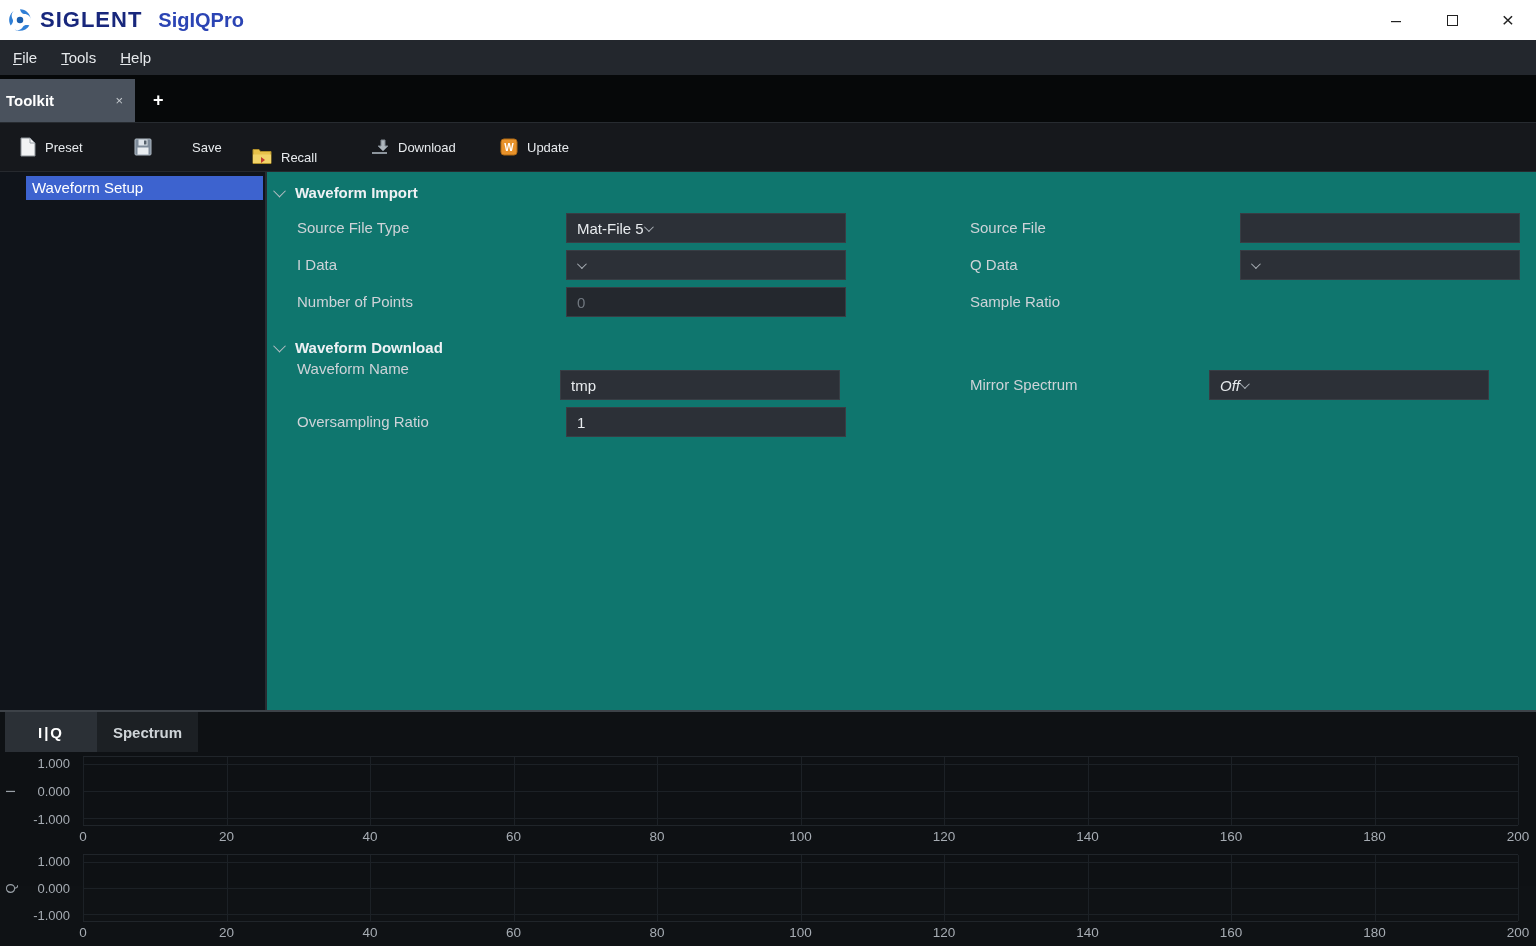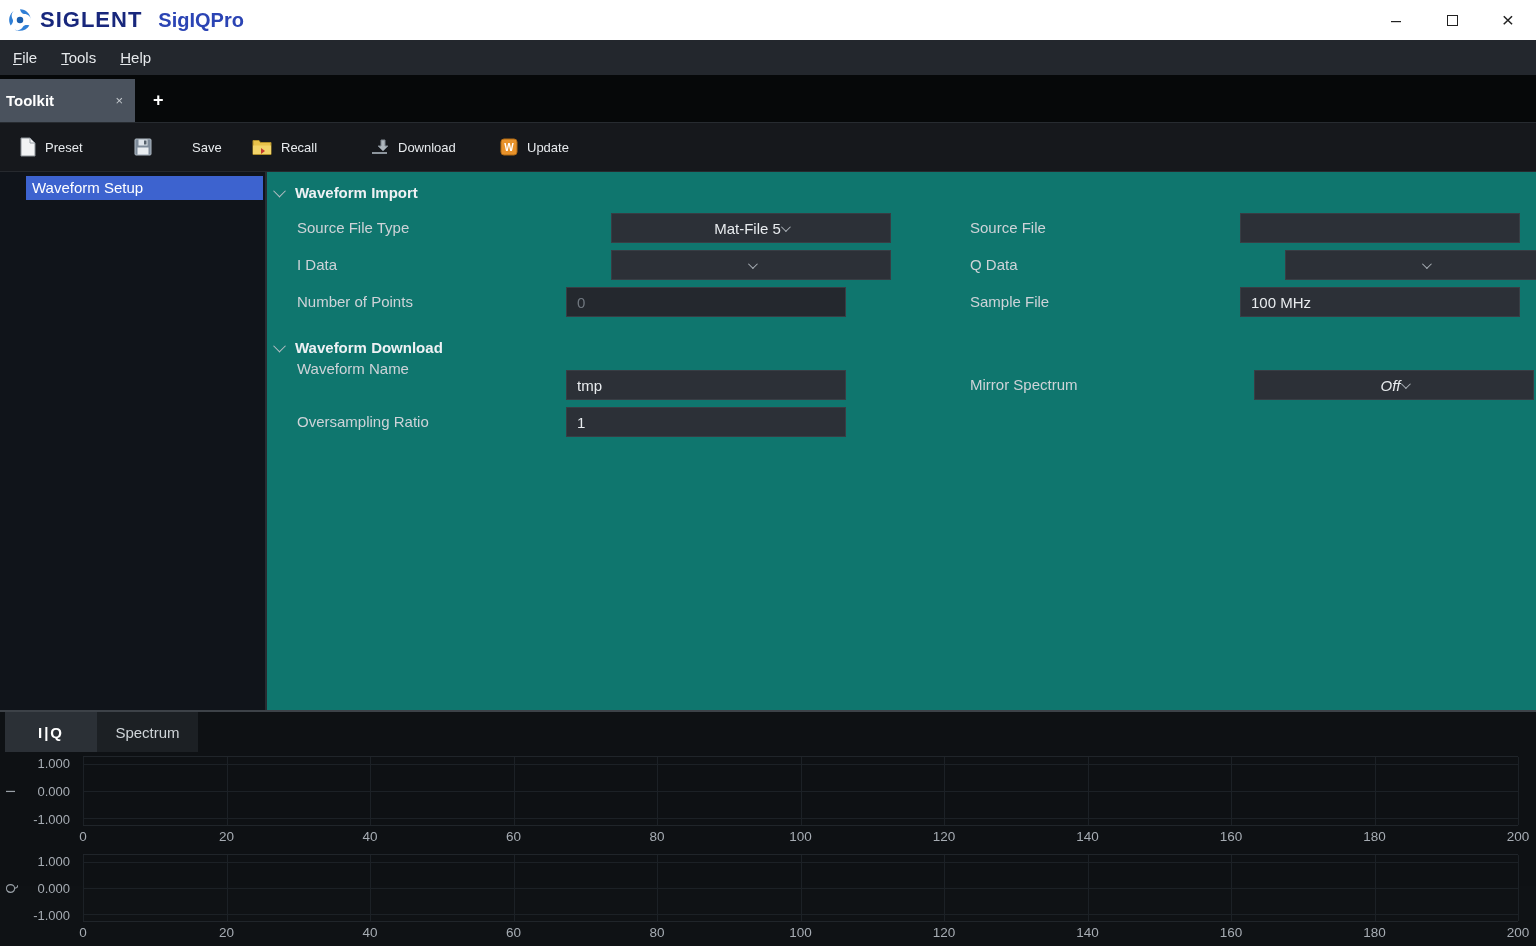--- a/index.html
+++ b/index.html
@@ -48,48 +48,48 @@
   .add-tab { color: #fff; font-size: 18px; font-weight: bold; padding: 0 8px; margin-left: 10px; height: 43px; display: flex; align-items: center; }
 
   
   .toolbar {
     position: absolute; top: 122px; left: 0; width: 100%; height: 50px;
     background: #16181c; border-top: 1px solid #272b30; border-bottom: 1px solid #26292e;
     display: flex; align-items: center; padding-left: 16px; gap: 18px;
   }
   .tool-btn { display: flex; align-items: center; gap: 9px; height: 36px; padding: 0 4px; color: #e7eaed; font-size: 13px; }
   .tool-btn .ticon { display: flex; align-items: center; }
-  .tb-preset { width: 96px; } .tb-save { width: 100px; gap: 40px; } .tb-recall { width: 100px; }
+  .tb-preset { width: 96px; } .tb-save { width: 100px; gap: 40px; } .tb-recall { width: 100px; align-items: flex-end; }
   .tb-download { width: 112px; } .tb-update { width: 90px; }
 
   
   .content { position: absolute; top: 172px; left: 0; width: 100%; height: 538px; background: #0f766e; }
   .sidebar { position: absolute; left: 0; top: 0; width: 267px; height: 100%; background: #10141a; border-right: 2px solid #272c31; }
   .sidebar-item-selected {
     position: absolute; left: 26px; top: 4px; width: 237px; height: 24px;
     background: #3d63cf; color: #fff; font-size: 15px; line-height: 24px; padding-left: 6px;
   }
   .form-panel { position: absolute; left: 269px; top: 0; right: 0; height: 100%; }
 
   .section-header { position: absolute; display: flex; align-items: center; gap: 11px; height: 22px; color: #eef1f4; font-size: 15px; font-weight: bold; }
   .sec-chev { width: 9px; height: 9px; border-right: 1.6px solid #b9bfc5; border-bottom: 1.6px solid #b9bfc5; transform: rotate(45deg) translate(-1px,-1px); margin-left: 6px; }
 
   .f-label { position: absolute; height: 30px; line-height: 30px; font-size: 15px; color: #ced3d8; }
   .field {
     position: absolute; width: 280px; height: 30px; background: #2c3037; border: 1px solid #383d44;
     color: #e8ebee; font-size: 15px; display: flex; align-items: center; padding: 0 10px;
   }
-  .field.dropdown { justify-content: center; margin-left: 45px; }
+  .field.dropdown { justify-content: flex-start; }
   .dd-chev { width: 7px; height: 7px; border-right: 1.5px solid #a8aeb5; border-bottom: 1.5px solid #a8aeb5; transform: rotate(45deg) translateY(-2px); flex: none; }
   .field.disabled { background: #24282e; color: #70777f; }
 
   
   .bottom { position: absolute; top: 710px; left: 0; width: 100%; height: 176px; background: #0e1114; border-top: 2px solid #3d4248; }
   .btabs { display: flex; height: 40px; padding-left: 5px; }
-  .btab { display: flex; align-items: center; justify-content: center; font-size: 15px; }
+  .btab { display: flex; align-items: center; justify-content: center; font-size: 15px; font-weight: bold; }
   .btab.active { width: 92px; background: #2b3036; color: #fff; font-weight: bold; letter-spacing: 2px; }
   .btab.inactive { width: 101px; background: #1c2024; color: #cfd4d8; }
 
   .chart { position: absolute; left: 0; right: 18px; }
   .rot-label { position: absolute; left: 2px; width: 16px; text-align: center; color: #9aa1a8; font-size: 13px; transform: rotate(-90deg); }
   .yaxis { position: absolute; left: 0; top: 0; width: 76px; height: var(--ph); text-align: center; }
   .yaxis-inner { position: absolute; top: 7px; bottom: 7px; left: 0; right: 0; }
   .ytick { position: absolute; right: 6px; transform: translateY(-50%); font-size: 13px; color: #a6acb3; white-space: nowrap; }
   .plot { position: absolute; left: 83px; right: 0; top: 0; height: var(--ph); border-top: 1px solid #20252a; border-bottom: 1px solid #20252a; }
   .vgrids { position: absolute; top: 0; bottom: 0; left: 0; right: 0; }
@@ -222,32 +222,29 @@
     <div class="f-label" style="left:701px; top:78px;">Q Data</div>
     <div class="field dropdown" style="left:971px; top:78px;">
       <span></span>
       <span class="dd-chev"></span>
     </div>
 
     <div class="f-label" style="left:28px; top:115px;text-align:right;">Number of Points</div>
     <div class="field disabled" style="left:297px; top:115px;">
       <span>0</span>
     </div>
-    <div class="f-label" style="left:701px; top:115px;">Sample File</div>
-    <div class="field" style="left:971px; top:115px;">
-      <span>100 MHz</span>
-    </div>
+    <div class="f-label" style="left:701px; top:115px;">Sample Ratio</div>
 
     <div class="section-header" style="left:0; top:164px;">
       <span class="sec-chev"></span>
       <span>Waveform Download</span>
     </div>
 
     <div class="f-label" style="left:28px; top:182px;">Waveform Name</div>
-    <div class="field" style="left:297px; top:198px;">
+    <div class="field" style="left:291px; top:198px;">
       <span>tmp</span>
     </div>
     <div class="f-label" style="left:701px; top:198px;">Mirror Spectrum</div>
     <div class="field dropdown" style="left:940px; top:198px;font-style:italic;">
       <span>Off</span>
       <span class="dd-chev"></span>
     </div>
 
     <div class="f-label" style="left:28px; top:235px;">Oversampling Ratio</div>
     <div class="field" style="left:297px; top:235px;">

